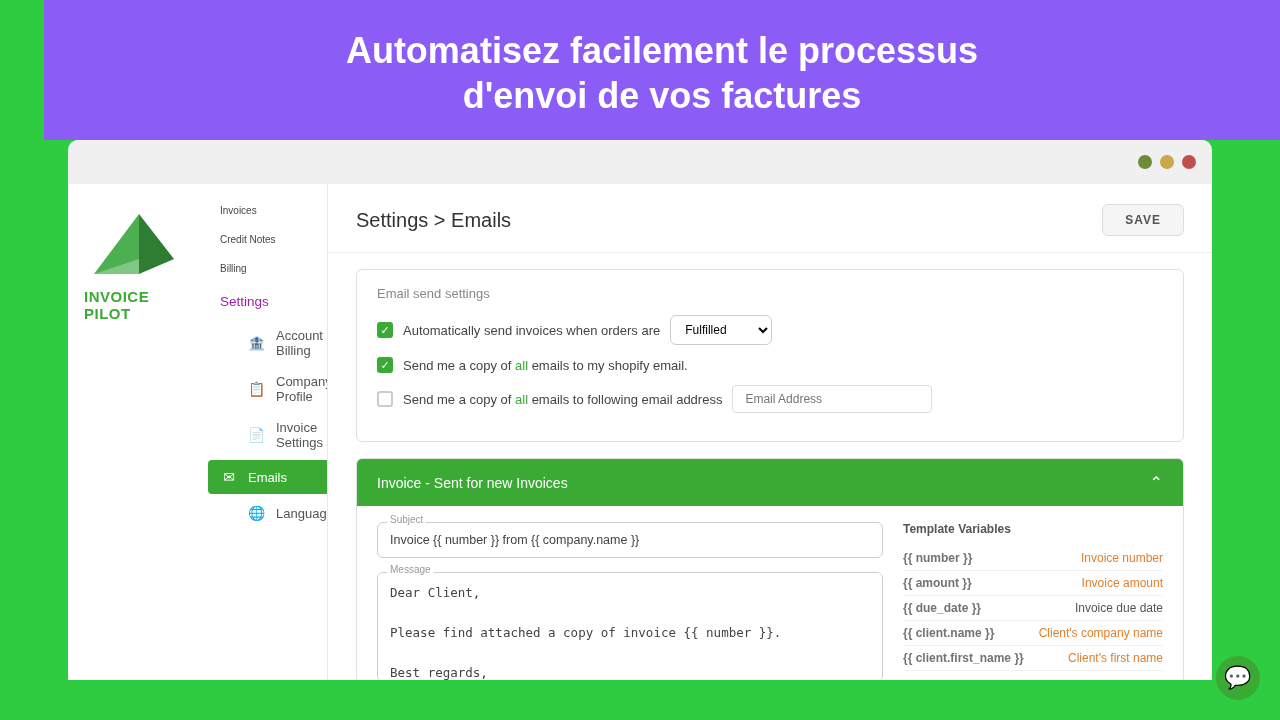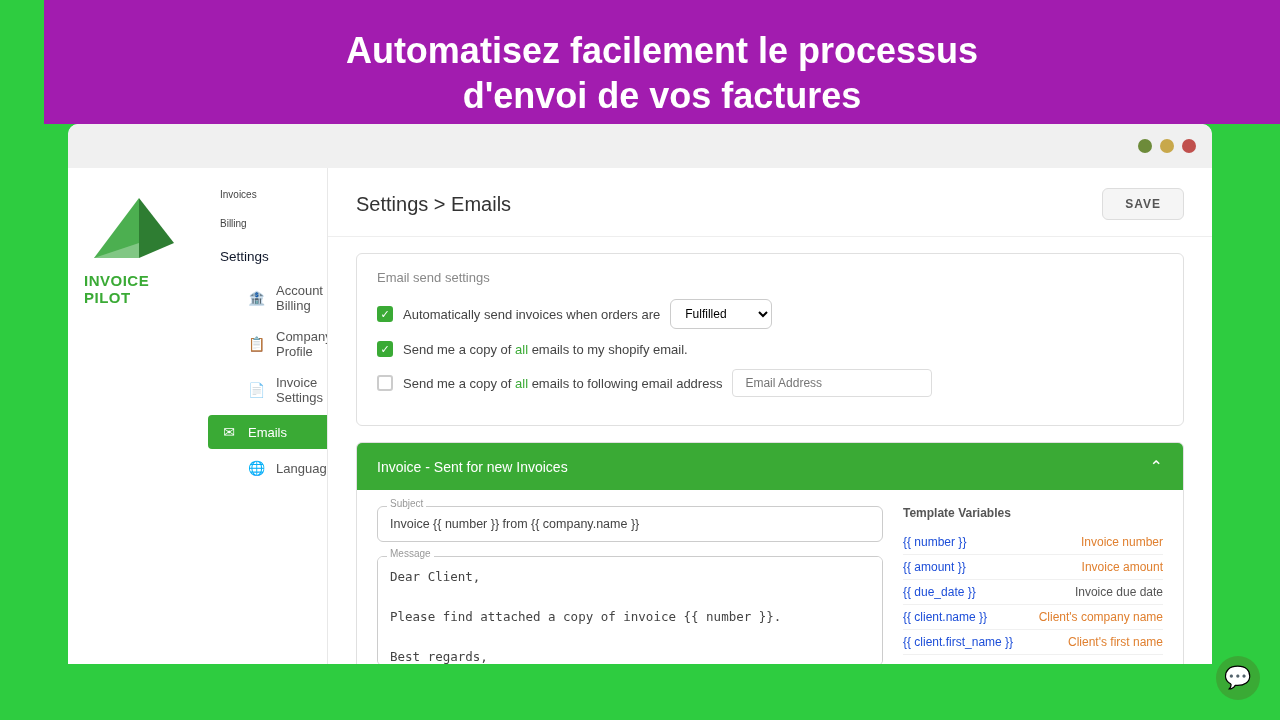--- a/index.html
+++ b/index.html
@@ -1,21 +1,21 @@
 <!DOCTYPE html>
 <html><head>
   <meta charset="utf-8">
   <style>
     * { box-sizing: border-box; margin: 0; padding: 0; }
     body { font-family: -apple-system, BlinkMacSystemFont, 'Segoe UI', sans-serif; background: #2ecc40; width: 1280px; height: 720px; overflow: hidden; }
 
     .hero-banner {
-      background: #a21caf;
+      background: #8b5cf6;
       text-align: center;
-      padding: 28px 20px 6px;
+      padding: 28px 20px 22px;
       color: white;
       margin-left: 44px;
     }
     .hero-banner h1 {
       font-size: 36px;
       font-weight: 800;
       line-height: 1.25;
     }
 
     .app-window {
@@ -89,21 +89,21 @@
       display: flex;
       align-items: center;
       gap: 10px;
     }
     .nav-section {
       display: flex;
       align-items: center;
       justify-content: space-between;
       padding: 9px 20px;
       font-size: 13.5px;
-      color: #0f172a;
+      color: #a21caf;
       cursor: pointer;
     }
     .nav-icon {
       width: 18px; height: 18px; display: inline-flex; align-items: center; justify-content: center;
       font-size: 14px; flex-shrink: 0;
     }
     .sub-nav-item {
       padding: 8px 20px 8px 48px;
       font-size: 13px;
       color: #555;
@@ -265,21 +265,22 @@
     }
     .var-row {
       display: flex;
       align-items: center;
       justify-content: space-between;
       padding: 5px 0;
       border-bottom: 1px solid #f0f0f0;
     }
     .var-code {
       font-size: 12px;
-      color: #1d4ed8;
+      color: #737373;
+      font-weight: bold;
     }
     .var-desc {
       font-size: 12px;
       color: #e08030;
       text-align: right;
     }
     .var-desc.green { color: #555; }
 
     .highlight { color: #3aaa35; font-weight: 500; }
 
@@ -313,20 +314,23 @@
           <polygon points="10,70 55,10 55,70" fill="#4caf50"></polygon>
           <polygon points="55,10 90,55 55,70" fill="#2e7d32"></polygon>
           <polygon points="10,70 55,55 55,70" fill="#81c784"></polygon>
         </svg>
         <span class="logo-text">INVOICE PILOT</span>
       </div>
 
       <nav class="sidebar-nav">
         <div class="nav-item">
           <span>Invoices</span>
+        </div>
+        <div class="nav-item">
+          <span>Credit Notes</span>
         </div>
         <div class="nav-item">
           <span>Billing</span>
         </div>
         <div class="nav-section">
           <span>Settings</span>
           <span class="chevron-down"></span>
         </div>
 
         <div class="sub-nav-item">

